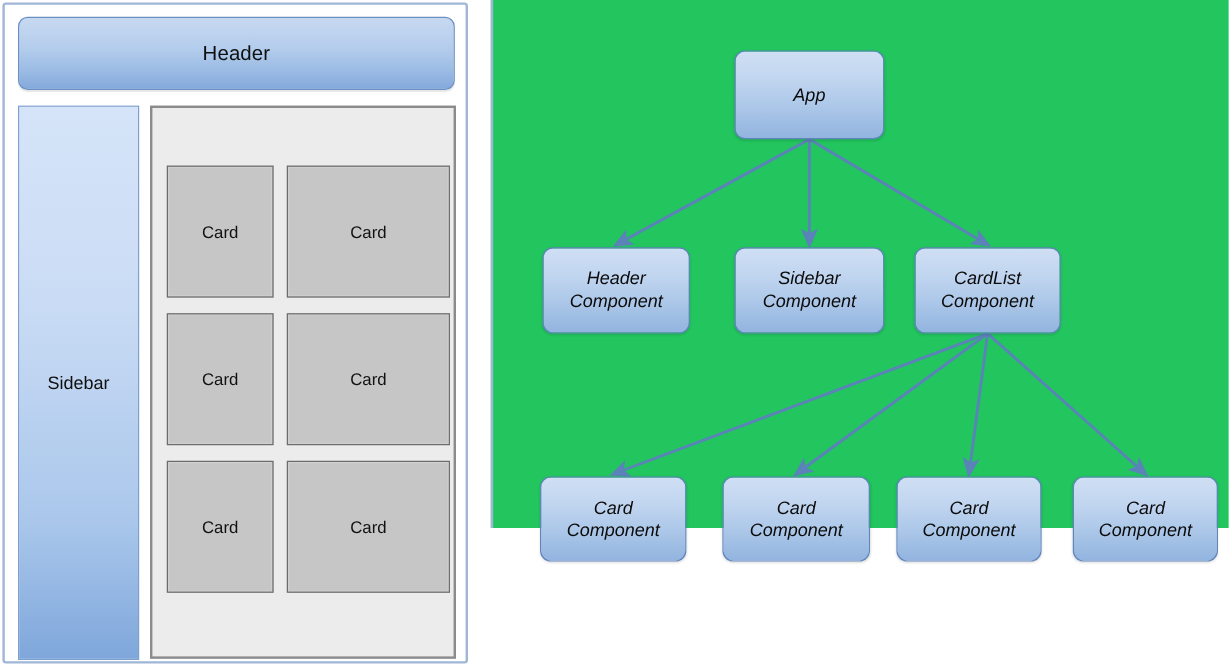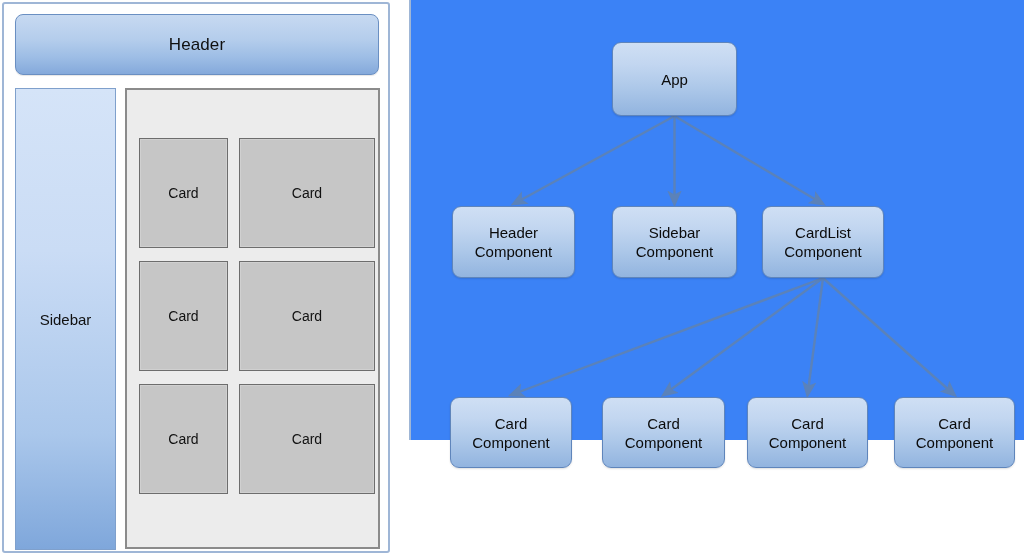--- a/index.html
+++ b/index.html
@@ -108,23 +108,24 @@
     color: #111111;
   }
 
   
   #right-panel {
     position: absolute;
     left: 409px;
     top: 0px;
     width: 615px;
     height: 440px;
-    background: #3b82f6;
+    background: #22c55e;
     border-left: 2px solid #9fb6d6;
     box-sizing: border-box;
+    font-style: italic;
   }
   #tree-svg {
     position: absolute;
     left: 0;
     top: 0;
     width: 615px;
     height: 559px;
   }
   .node {
     position: absolute;

